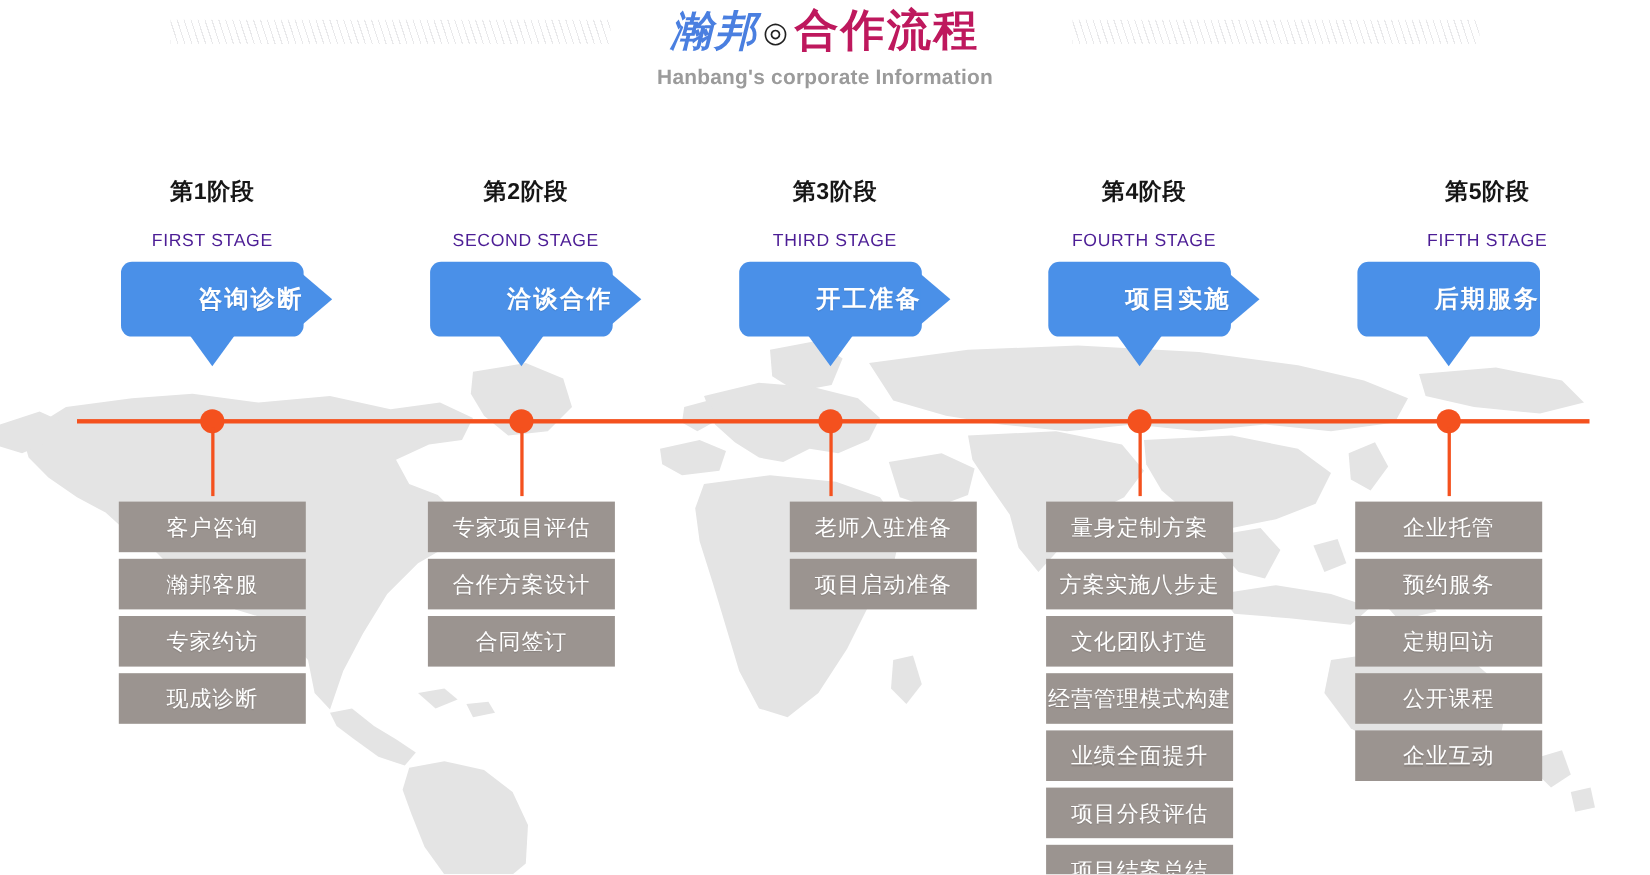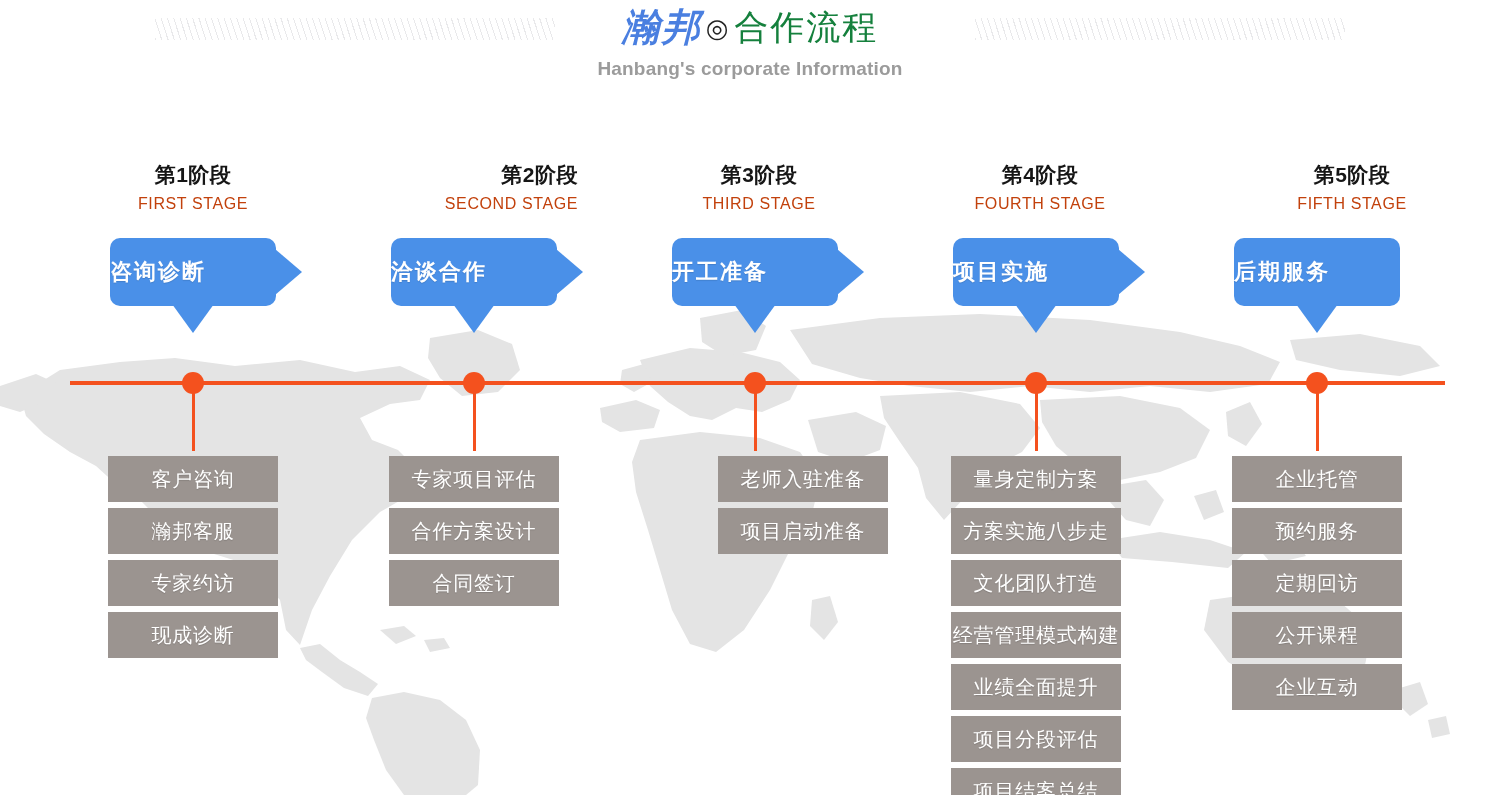--- a/index.html
+++ b/index.html
@@ -80,23 +80,23 @@
   }
   .title-mark {
     font-size: 26px;
     color: #222;
     line-height: 1;
     position: relative;
     top: 1px;
     margin: 0 4px 0 2px;
   }
   .title-main {
-    font-size: 34px;
-    font-weight: 400;
-    color: #15803d;
+    font-size: 40px;
+    font-weight: 700;
+    color: #be185d;
     letter-spacing: 2px;
     line-height: 1;
   }
   .title-sub {
     margin-top: 12px;
     font-size: 19px;
     font-weight: 700;
     color: #9b9b9b;
     letter-spacing: .2px;
   }
@@ -139,40 +139,40 @@
     text-align: center;
   }
   .stage-cn {
     font-size: 21px;
     font-weight: 700;
     color: #161616;
     letter-spacing: .5px;
     line-height: 1.15;
   }
   .stage-en {
-    margin-top: 8px;
+    margin-top: 24px;
     font-size: 16px;
-    color: #c2410c;
+    color: #4c1d95;
     letter-spacing: .6px;
     line-height: 1.1;
   }
 
   
   .bubble-wrap {
     position: absolute;
     z-index: 6;
   }
   .bubble {
     position: relative;
     background: #4a90e8;
     border-radius: 10px;
     height: 68px;
     display: flex;
     align-items: center;
-    justify-content: flex-start;
+    justify-content: flex-end;
   }
   .bubble-label {
     font-size: 22px;
     font-weight: 700;
     color: #ffffff;
     letter-spacing: 2px;
     text-shadow: 0 1px 1px rgba(0,0,0,.12);
   }
   
   .bubble.has-arrow::after {
@@ -338,21 +338,21 @@
       <span class="bubble-label">咨询诊断</span>
     </div>
   </div>
   <div class="items" style="left:108px; top:456px; width:170px;">
     <div class="item">客户咨询</div>
     <div class="item">瀚邦客服</div>
     <div class="item">专家约访</div>
     <div class="item">现成诊断</div>
   </div>
 
-  <div class="col" style="left:378px; top:163px; width:200px;text-align:right;">
+  <div class="col" style="left:378px; top:163px; width:200px;">
     <div class="stage-cn">第2阶段</div>
     <div class="stage-en">SECOND STAGE</div>
   </div>
   <div class="bubble-wrap" style="left:391px; top:238px; width:166px;">
     <div class="bubble has-arrow">
       <span class="bubble-label">洽谈合作</span>
     </div>
   </div>
   <div class="items" style="left:389px; top:456px; width:170px;">
     <div class="item">专家项目评估</div>

